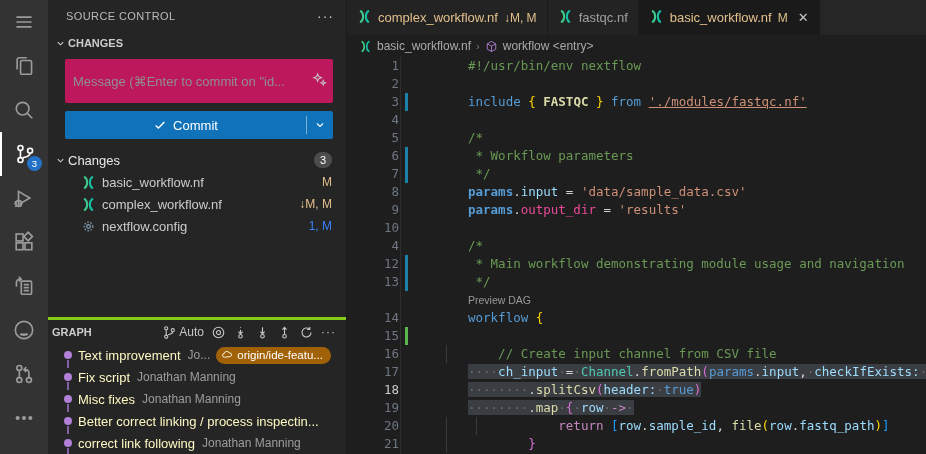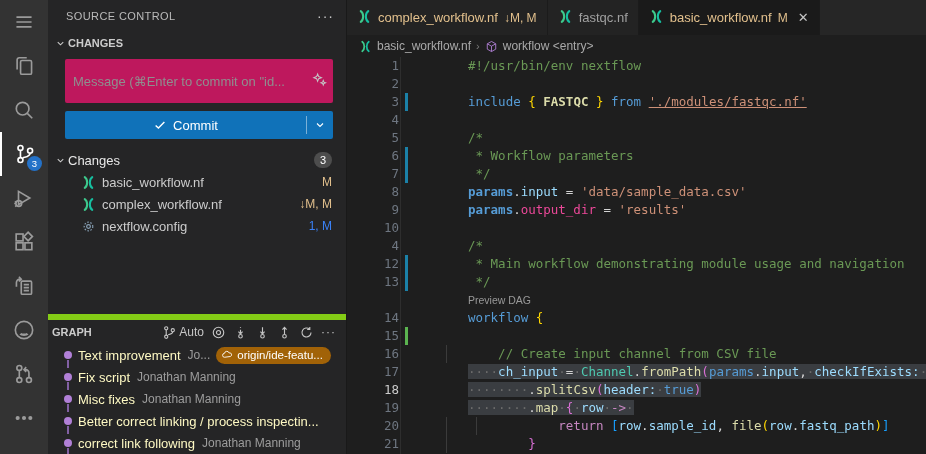--- a/index.html
+++ b/index.html
@@ -41,21 +41,21 @@
   .changes-row .lbl { font-size:13px; color:#e8e8e8; flex:1; }
   .cnt-badge { background:#4d4d4d; color:#ffffff; border-radius:9px; min-width:18px; height:16px;
     font-size:11px; display:flex; align-items:center; justify-content:center; padding:0 5px; }
   .file-row { height:22px; display:flex; align-items:center; padding:0 14px 0 32px; gap:6px; cursor:pointer; }
   .file-row .fname { font-size:13px; color:#cccccc; flex:1; white-space:nowrap; overflow:hidden; }
   .file-row .fstat { font-size:12px; flex:none; }
   .file-ic { width:16px; height:16px; flex:none; display:flex; align-items:center; justify-content:center; }
   .file-ic svg { width:15px; height:15px; }
   .sb-spacer { flex:1; }
 
-  .graph-sec { border-top:6px solid #84cc16; }
+  .graph-sec { border-top:3px solid #84cc16; }
   .graph-head { height:24px; display:flex; align-items:center; padding:0 10px 0 4px; }
   .graph-head .ttl { font-size:11px; font-weight:bold; color:#cccccc; margin-right:auto; }
   .gh-ic { display:flex; align-items:center; gap:2px; margin-left:7px; cursor:pointer; color:#c5c5c5; font-size:12px; }
   .gh-ic svg { width:15px; height:15px; stroke:#c5c5c5; fill:none; stroke-width:1.2; }
   .commit-row { height:22px; display:flex; align-items:center; padding:0 8px 0 16px; position:relative; cursor:pointer; }
   .c-rail { width:14px; flex:none; position:relative; height:22px; }
   .c-rail .dot { position:absolute; left:0; top:7px; width:8px; height:8px; border-radius:50%; background:#b180d7; }
   .c-rail .line { position:absolute; left:3px; top:16px; width:2px; height:8px; background:#9a6fc4; opacity:.8; }
   .c-msg { font-size:13px; color:#fef9c3; white-space:nowrap; overflow:hidden; }
   .c-auth { font-size:12px; color:#9d9d9d; margin-left:7px; white-space:nowrap; overflow:hidden; flex-shrink:1; }

